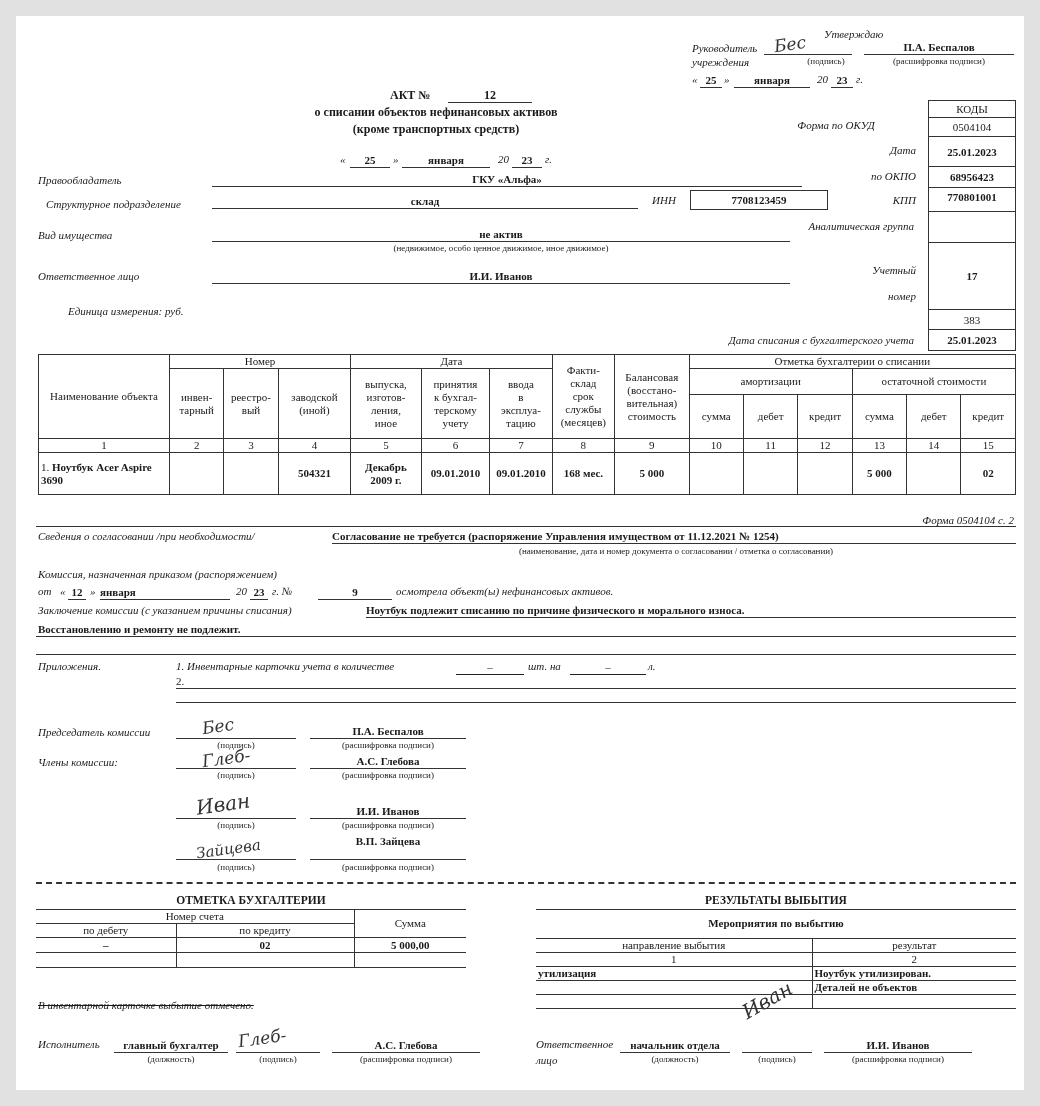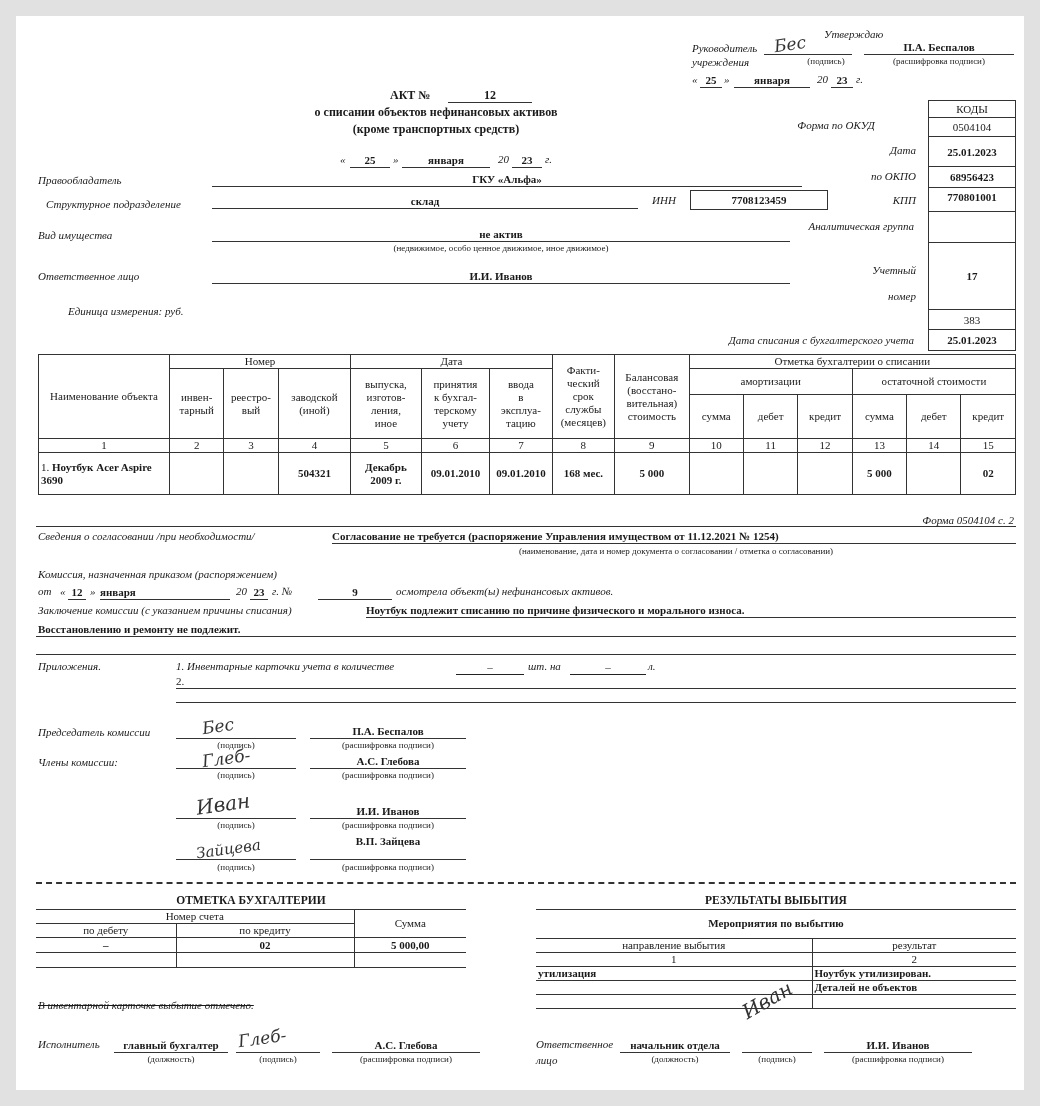--- a/index.html
+++ b/index.html
@@ -129,21 +129,21 @@
       <col style="width:54px">
         <col style="width:54px">
         <col style="width:54px">
     </colgroup>
     <tbody>
         <tr style="height:13px;">
       <td rowspan="3">Наименование объекта</td>
       <td colspan="3">Номер</td>
       <td colspan="3">Дата</td>
       <td rowspan="3" style="white-space:pre-line;">Факти-
-ческий
+склад
 срок
 службы
 (месяцев)</td>
       <td rowspan="3" style="white-space:pre-line;">Балансовая
 (восстано-
 вительная)
 стоимость</td>
       <td colspan="6">Отметка бухгалтерии о списании</td>
     </tr>
     <tr style="height:26px;">

